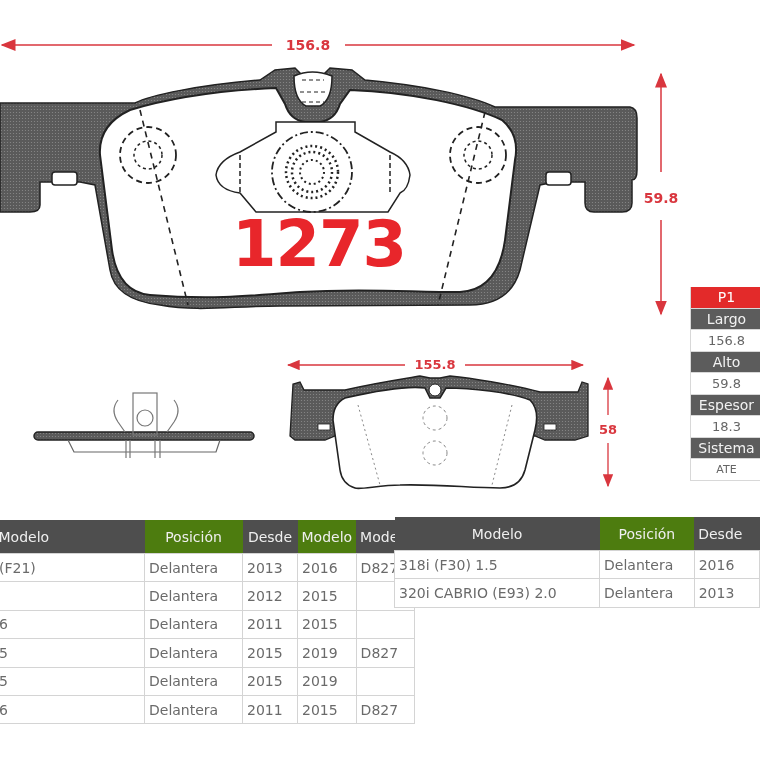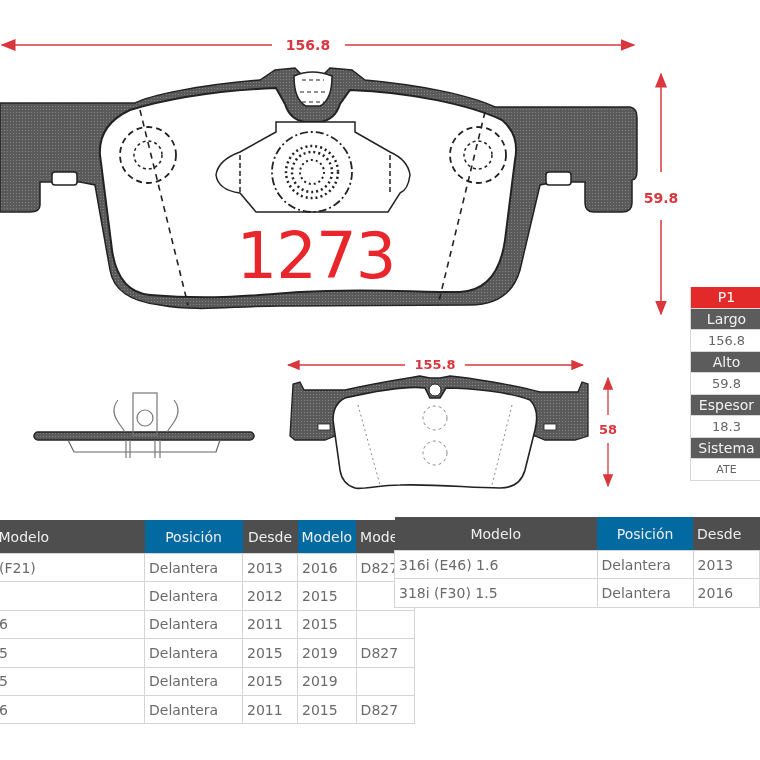--- a/index.html
+++ b/index.html
@@ -1,32 +1,32 @@
 <!DOCTYPE html>
 <html><head>
   <meta charset="utf-8">
   <style>
     html, body { margin: 0; padding: 0; background: #ffffff; }
     body { width: 760px; height: 760px; position: relative; overflow: hidden; font-family: "DejaVu Sans", sans-serif; }
     svg { position: absolute; left: 0; top: 0; }
     .dim-text { font-family: "DejaVu Sans", sans-serif; font-weight: bold; fill: #d9363e; }
-    .part-number { position: absolute; left: 226px; top: 212px; width: 180px; text-align: center; font-family: "DejaVu Sans", sans-serif; font-weight: normal; font-size: 64px; color: #e8262b; letter-spacing: -1px; line-height: 1; margin-top: 12px; }
+    .part-number { position: absolute; left: 226px; top: 212px; width: 180px; text-align: right; font-family: "DejaVu Sans", sans-serif; font-weight: bold; font-size: 64px; color: #e8262b; letter-spacing: -1px; line-height: 1; }
 
     
     .specs { position: absolute; left: 690px; top: 287px; width: 72px; font-family: "DejaVu Sans", sans-serif; font-size: 14px; text-align: center; }
     .specs .row { height: 21.5px; line-height: 21.5px; border-bottom: 1px solid #d8d8d8; border-left: 1px solid #d8d8d8; box-sizing: border-box; }
     .specs .head-red { background: #e32a2a; color: #ffffff; font-weight: normal; }
     .specs .head-grey { background: #5c5c5c; color: #f2f2f2; }
     .specs .val { background: #ffffff; color: #666666; font-size: 13px; }
     .specs .val.small { font-size: 11px; }
 
     
     table.fit { position: absolute; border-collapse: collapse; font-family: "DejaVu Sans", sans-serif; font-size: 14px; color: #6a6a6a; }
     table.fit th { background: #4e4e4e; color: #efefef; font-weight: normal; height: 33px; padding: 0 4px; white-space: nowrap; }
-    table.fit th.alt { background: #0369a1; }
+    table.fit th.alt { background: #4d7c0f; }
     table.fit td { height: 27.4px; padding: 0 4px; border: 1px solid #d4d4d4; white-space: nowrap; background: #fff; }
     #tbl-left { left: -40px; top: 520px; }
     #tbl-right { left: 394px; top: 517px; }
   </style>
 </head>
 <body>
 
 <svg width="760" height="760" viewBox="0 0 760 760">
   <defs>
     <pattern id="dots" width="3" height="3" patternUnits="userSpaceOnUse">
@@ -196,23 +196,23 @@
 <table class="fit" id="tbl-right">
   <thead>
     <tr>
       <th style="width:205px">Modelo</th>
       <th class="alt" style="width:90px">Posición</th>
       <th style="width:60px;text-align:left">Desde</th>
     </tr>
   </thead>
   <tbody>
     <tr>
-      <td>316i (E46) 1.6</td>
+      <td>318i (F30) 1.5</td>
+      <td>Delantera</td>
+      <td>2016</td>
+    </tr>
+    <tr>
+      <td>320i CABRIO (E93) 2.0</td>
       <td>Delantera</td>
       <td>2013</td>
-    </tr>
-    <tr>
-      <td>318i (F30) 1.5</td>
-      <td>Delantera</td>
-      <td>2016</td>
     </tr>
   </tbody>
 </table>
 
 </body></html>

